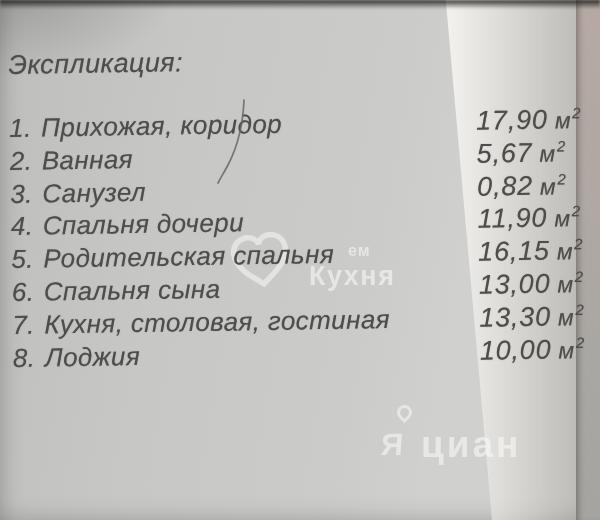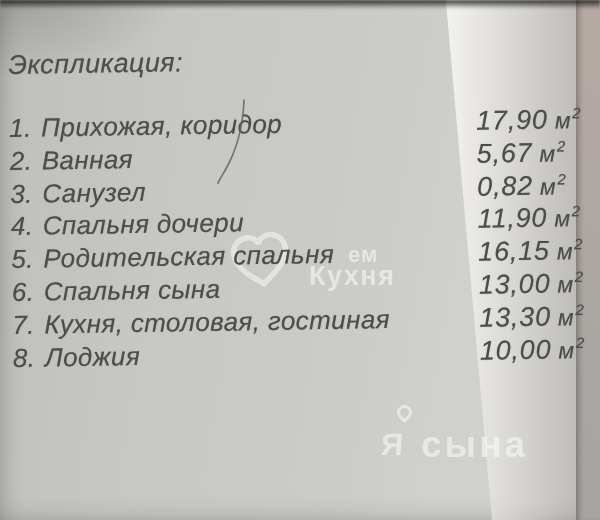--- a/index.html
+++ b/index.html
@@ -48,21 +48,21 @@
   .row .area{position:absolute; left:467px; top:0; font-size:27px; letter-spacing:0.8px;}
   .row .area .u{margin-left:7px; font-size:23px;}
   .row .area sup{font-size:15px; vertical-align:super; line-height:0; margin-left:1px;}
 
   
   .pen-svg{position:absolute; left:0; top:0; z-index:6; pointer-events:none;}
 
   
   .wm{position:absolute; z-index:2; color:rgba(255,255,255,0.52); font-weight:bold; pointer-events:none;}
   .wm-heart{left:230px; top:232px;}
-  .wm-frag{left:348px; top:242px; font-size:22px; letter-spacing:1px; font-weight:700;}
+  .wm-frag{left:348px; top:242px; font-size:16px; letter-spacing:1px; font-weight:700;}
   .wm-doma{left:309px; top:261px; font-size:27px; letter-spacing:1.5px; font-weight:600;}
 
   
   .wm-pin{left:394px; top:404px; width:22px; height:22px;}
   .wm-pin .drop{
     position:absolute; left:3px; top:1px; width:15px; height:15px;
     border:3.5px solid rgba(255,255,255,0.5); border-radius:50% 50% 50% 0;
     transform:rotate(-45deg); box-sizing:border-box;
   }
   .wm-mark{left:381px; top:427px; font-size:31px; font-weight:bold; transform:skewX(-4deg); color:rgba(255,255,255,0.5);}
@@ -82,21 +82,21 @@
   <svg class="wm wm-heart" width="62" height="60" viewBox="0 0 62 60">
     <path d="M31 52 C 18 42, 5 32, 5 19 C 5 9, 13 4, 20 4 C 26 4, 30 8, 31 12 C 32 8, 36 4, 42 4 C 49 4, 57 9, 57 19 C 57 32, 44 42, 31 52 Z" fill="none" stroke="rgba(255,255,255,0.48)" stroke-width="5.5" transform="rotate(-8 31 30)"></path>
   </svg>
   <div class="wm wm-frag">ем</div>
   <div class="wm wm-doma">Кухня</div>
 
   <div class="wm wm-pin">
       <span class="drop"></span>
     </div>
   <div class="wm wm-mark">Я</div>
-  <div class="wm wm-cian">сына</div>
+  <div class="wm wm-cian">циан</div>
 
   <div class="content">
     <div class="title">Экспликация:</div>
     <div class="rows">
 
       <div class="row">
         <span class="num">1.</span><span class="name">Прихожая, коридор</span>
         <span class="area"><span>17,90</span><span class="u">м</span><sup>2</sup></span>
       </div>
       <div class="row">

